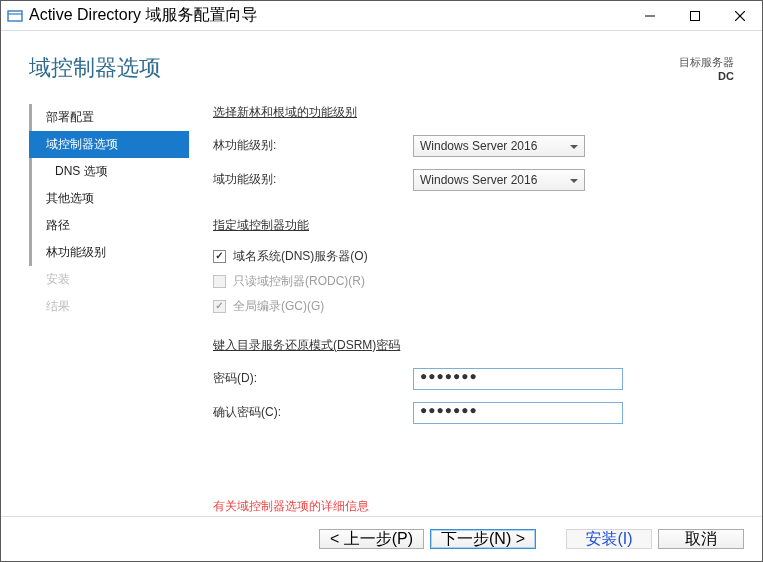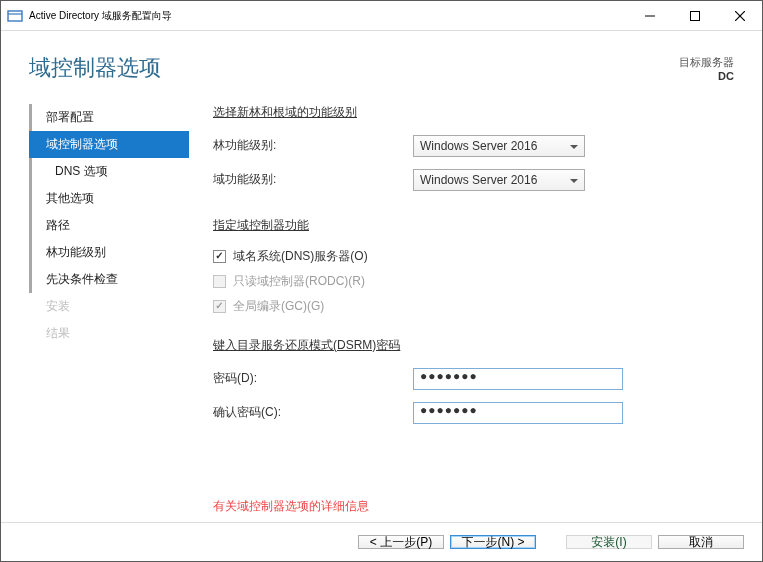--- a/index.html
+++ b/index.html
@@ -26,21 +26,21 @@
     padding-left: 6px;
   }
   .titlebar-icon {
     width: 16px;
     height: 16px;
     margin-right: 6px;
     display: inline-flex;
     align-items: center;
     justify-content: center;
   }
-  .titlebar-title { flex: 1; font-size: 10px; }
+  .titlebar-title { flex: 1; font-size: 16px; }
   .win-controls { display: flex; }
   .win-btn {
     width: 45px;
     height: 29px;
     display: flex;
     align-items: center;
     justify-content: center;
     font-family: "Segoe MDL2 Assets", sans-serif;
     font-size: 10px;
     cursor: default;
@@ -178,32 +178,32 @@
 
   .footer {
     border-top: 1px solid #ddd;
     padding: 12px 18px;
     display: flex;
     justify-content: flex-end;
     gap: 6px;
   }
   .btn {
     min-width: 86px;
-    height: 14px;
+    height: 20px;
     border: 1px solid #acacac;
     background: linear-gradient(#fdfdfd,#efefef);
-    font-size: 12px;
+    font-size: 16px;
     display: inline-flex;
     align-items: center;
     justify-content: center;
     padding: 0 10px;
     cursor: default;
   }
   .btn.primary { border: 1px solid #3a8fd6; box-shadow: inset 0 0 0 1px #a8d3f4; }
-  .btn.disabled { color: #14532d; border-color: #d6d6d6; background: #f7f7f7; }
+  .btn.disabled { color: #1d4ed8; border-color: #d6d6d6; background: #f7f7f7; }
   .btn-gap { width: 18px; }
   .more-link-area { padding: 14px 0 0 0; }
 </style>
 </head>
 <body>
 
 <div class="window">
 
   <div class="titlebar">
     <span class="titlebar-icon">
@@ -245,21 +245,20 @@
 
     <div class="content-row">
 
       <div class="sidebar">
         <div class="side-item touched"><span>部署配置</span></div>
         <div class="side-item active"><span>域控制器选项</span></div>
         <div class="side-item touched indent"><span>DNS 选项</span></div>
         <div class="side-item touched"><span>其他选项</span></div>
         <div class="side-item touched"><span>路径</span></div>
         <div class="side-item touched"><span>林功能级别</span></div>
-        <div class="side-item touched"><span>先决条件检查</span></div>
         <div class="side-item disabled"><span>安装</span></div>
         <div class="side-item disabled"><span>结果</span></div>
       </div>
 
       <div class="main-pane">
 
         <div class="section-label">选择新林和根域的功能级别</div>
 
         <div class="form-row">
           <div class="form-label">林功能级别:</div>

